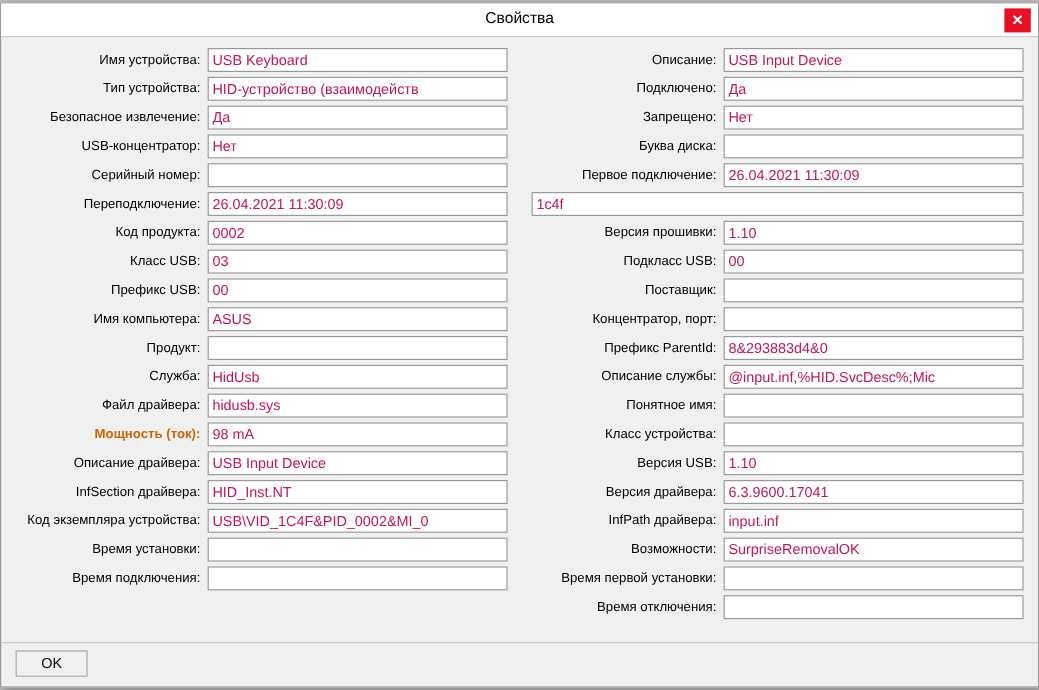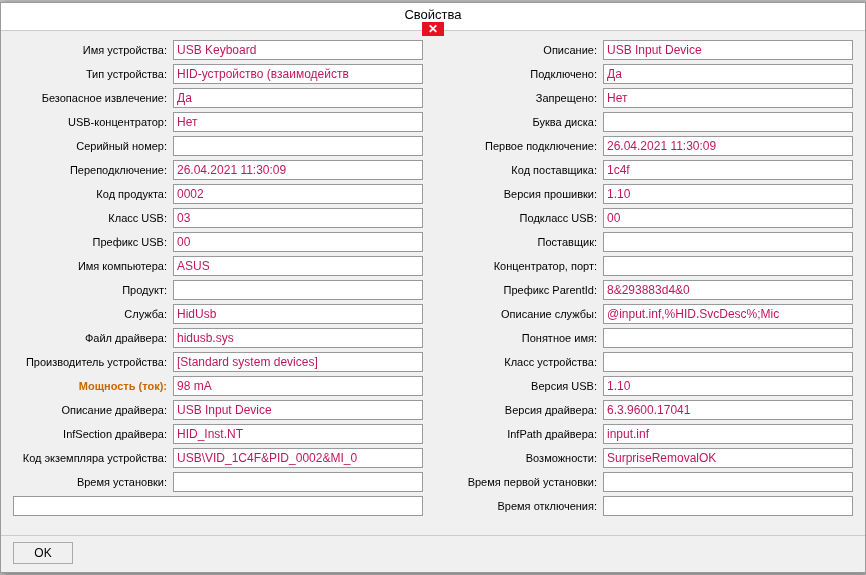--- a/index.html
+++ b/index.html
@@ -15,25 +15,24 @@
     .window {
       width: 866px;
       background: #f0f0f0;
       border: 1px solid #999;
       box-shadow: 2px 2px 8px rgba(0,0,0,0.4);
     }
     .title-bar {
       background: #fff;
       border-bottom: 1px solid #ccc;
       display: flex;
-      align-items: center;
+      align-items: flex-start;
       justify-content: space-between;
-      padding: 4px 16px;
+      padding: 4px 6px;
       height: 28px;
-      flex-direction: column;
     }
     .title-bar-title {
       flex: 1;
       text-align: center;
       font-size: 13px;
       color: #000;
     }
     .title-bar-close {
       background: #e81123;
       border: none;
@@ -162,44 +161,41 @@
           </div>
           <div class="field-row">
             <span class="field-label">Служба:</span>
             <input type="text" class="field-value" readonly="" value="HidUsb" style="">
           </div>
           <div class="field-row">
             <span class="field-label">Файл драйвера:</span>
             <input type="text" class="field-value" readonly="" value="hidusb.sys" style="">
           </div>
           <div class="field-row">
-            <span class="field-label">Производитель устройства:</span>
-            <input type="text" class="field-value" readonly="" value="[Standard system devices]" style="">
-          </div>
-          <div class="field-row">
             <span class="field-label highlight">Мощность (ток):</span>
             <input type="text" class="field-value" readonly="" value="98 mA" style="">
           </div>
           <div class="field-row">
             <span class="field-label">Описание драйвера:</span>
             <input type="text" class="field-value" readonly="" value="USB Input Device" style="">
           </div>
           <div class="field-row">
             <span class="field-label">InfSection драйвера:</span>
             <input type="text" class="field-value" readonly="" value="HID_Inst.NT" style="">
           </div>
           <div class="field-row">
             <span class="field-label">Код экземпляра устройства:</span>
             <input type="text" class="field-value" readonly="" value="USB\VID_1C4F&amp;PID_0002&amp;MI_0" style="">
           </div>
           <div class="field-row">
             <span class="field-label">Время установки:</span>
             <input type="text" class="field-value empty" readonly="" style="">
           </div>
           <div class="field-row">
+            <span class="field-label">Время подключения:</span>
             <input type="text" class="field-value empty" readonly="" style="">
           </div>
         </div>
       <div id="right-col">
           <div class="field-row">
             <span class="field-label">Описание:</span>
             <input type="text" class="field-value" readonly="" value="USB Input Device" style="">
           </div>
           <div class="field-row">
             <span class="field-label">Подключено:</span>
@@ -211,21 +207,20 @@
           </div>
           <div class="field-row">
             <span class="field-label">Буква диска:</span>
             <input type="text" class="field-value empty" readonly="" style="">
           </div>
           <div class="field-row">
             <span class="field-label">Первое подключение:</span>
             <input type="text" class="field-value" readonly="" value="26.04.2021 11:30:09" style="">
           </div>
           <div class="field-row">
-            <span class="field-label">Код поставщика:</span>
             <input type="text" class="field-value" readonly="" value="1c4f" style="">
           </div>
           <div class="field-row">
             <span class="field-label">Версия прошивки:</span>
             <input type="text" class="field-value" readonly="" value="1.10" style="">
           </div>
           <div class="field-row">
             <span class="field-label">Подкласс USB:</span>
             <input type="text" class="field-value" readonly="" value="00" style="">
           </div>

